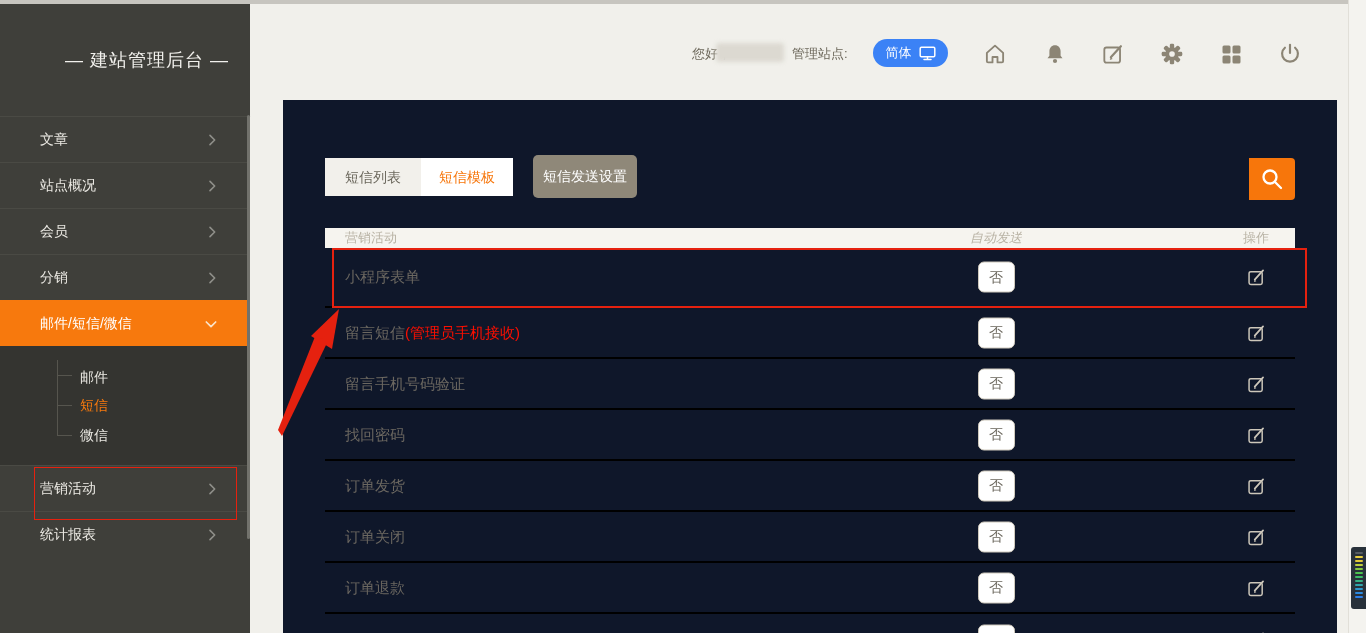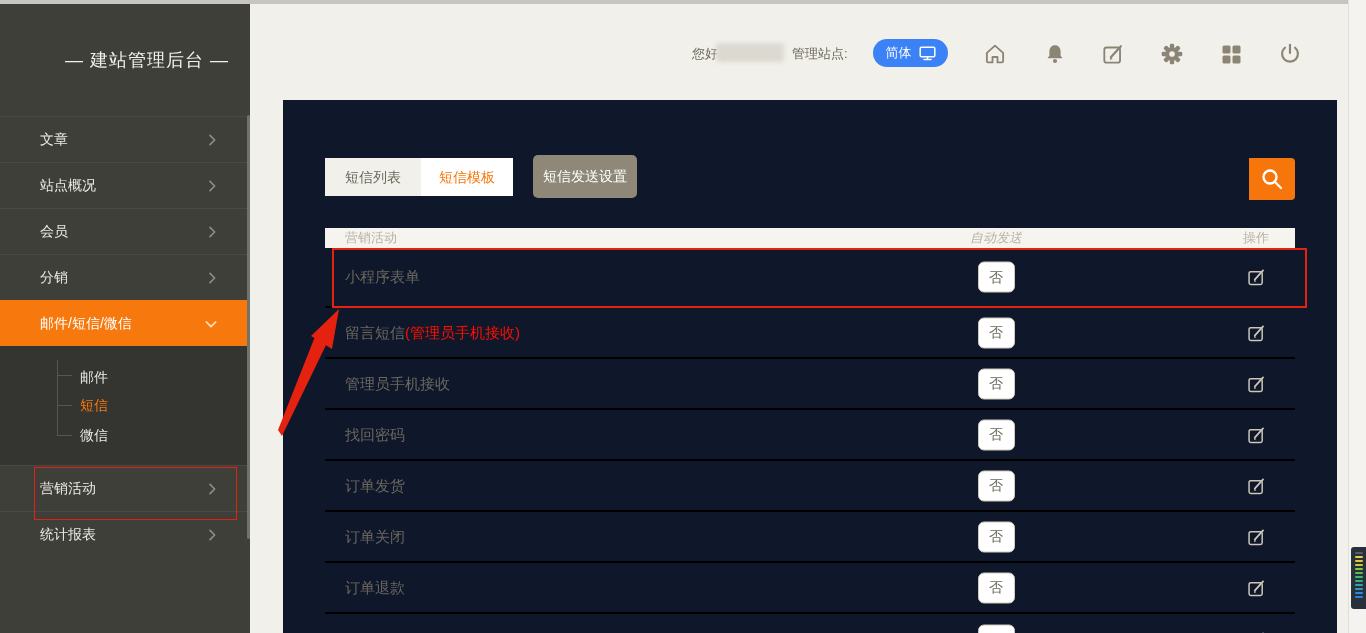--- a/index.html
+++ b/index.html
@@ -281,21 +281,21 @@
           </span>
         <span class="op-cell">
           <svg width="21" height="21" viewBox="0 0 24 24">
               <rect x="3.5" y="6" width="15" height="14.5" rx="2" fill="none" stroke="#cdc7ba" stroke-width="1.7"></rect>
               <path d="M10 15 L19.5 4.5" stroke="#cdc7ba" stroke-width="2" stroke-linecap="round"></path>
               <path d="M10 15 l-1 2.7 2.8 -0.9 z" fill="#cdc7ba"></path>
             </svg>
         </span>
       </div>
       <div class="trow" style="height:51px;">
-        <span class="cell-label"><span>管理员手机接收</span><span class="red-suffix"></span></span>
+        <span class="cell-label"><span>留言手机号码验证</span><span class="red-suffix"></span></span>
         <span class="no-btn">
             <button>否</button>
           </span>
         <span class="op-cell">
           <svg width="21" height="21" viewBox="0 0 24 24">
               <rect x="3.5" y="6" width="15" height="14.5" rx="2" fill="none" stroke="#cdc7ba" stroke-width="1.7"></rect>
               <path d="M10 15 L19.5 4.5" stroke="#cdc7ba" stroke-width="2" stroke-linecap="round"></path>
               <path d="M10 15 l-1 2.7 2.8 -0.9 z" fill="#cdc7ba"></path>
             </svg>
         </span>

